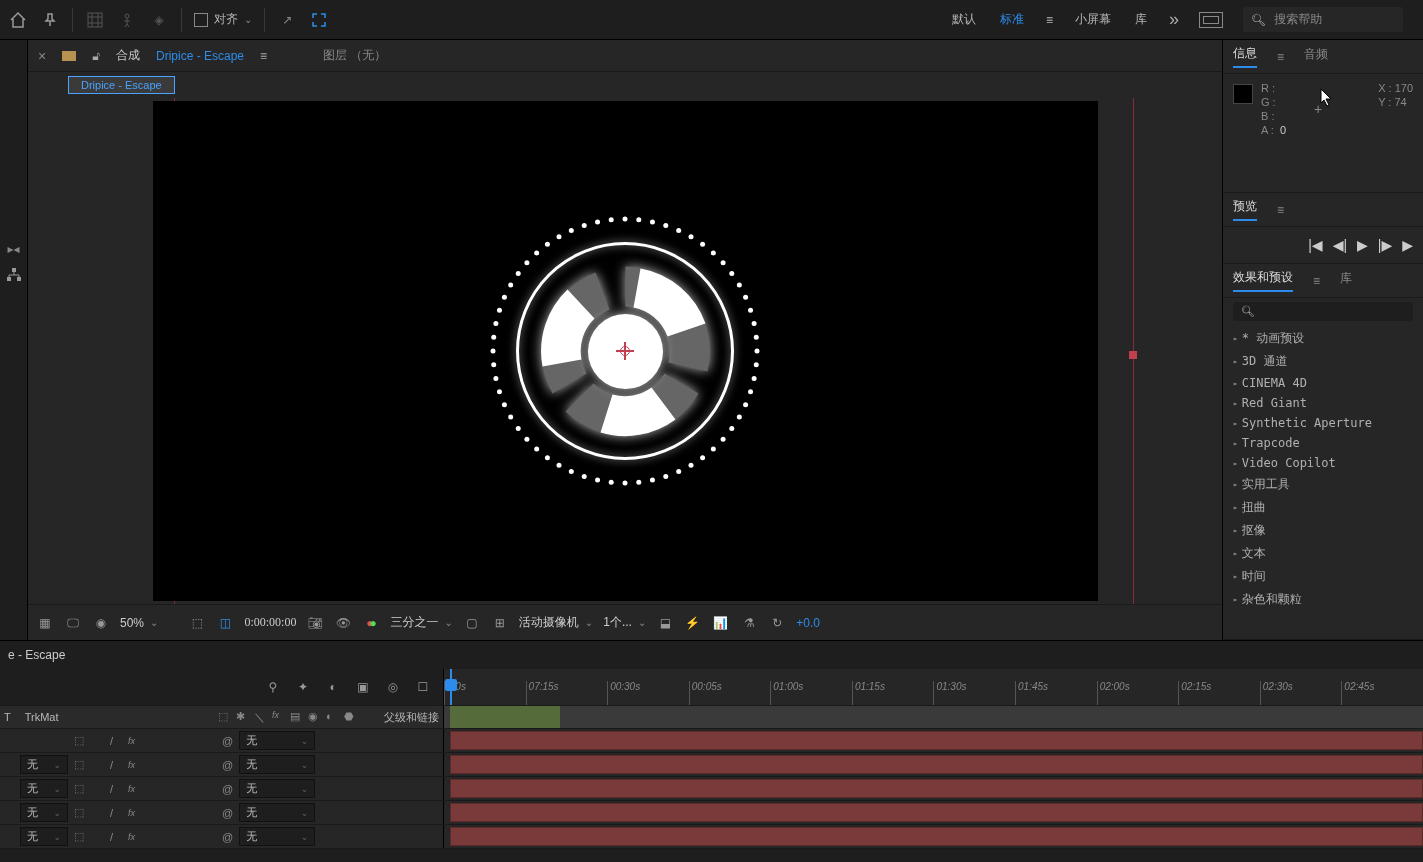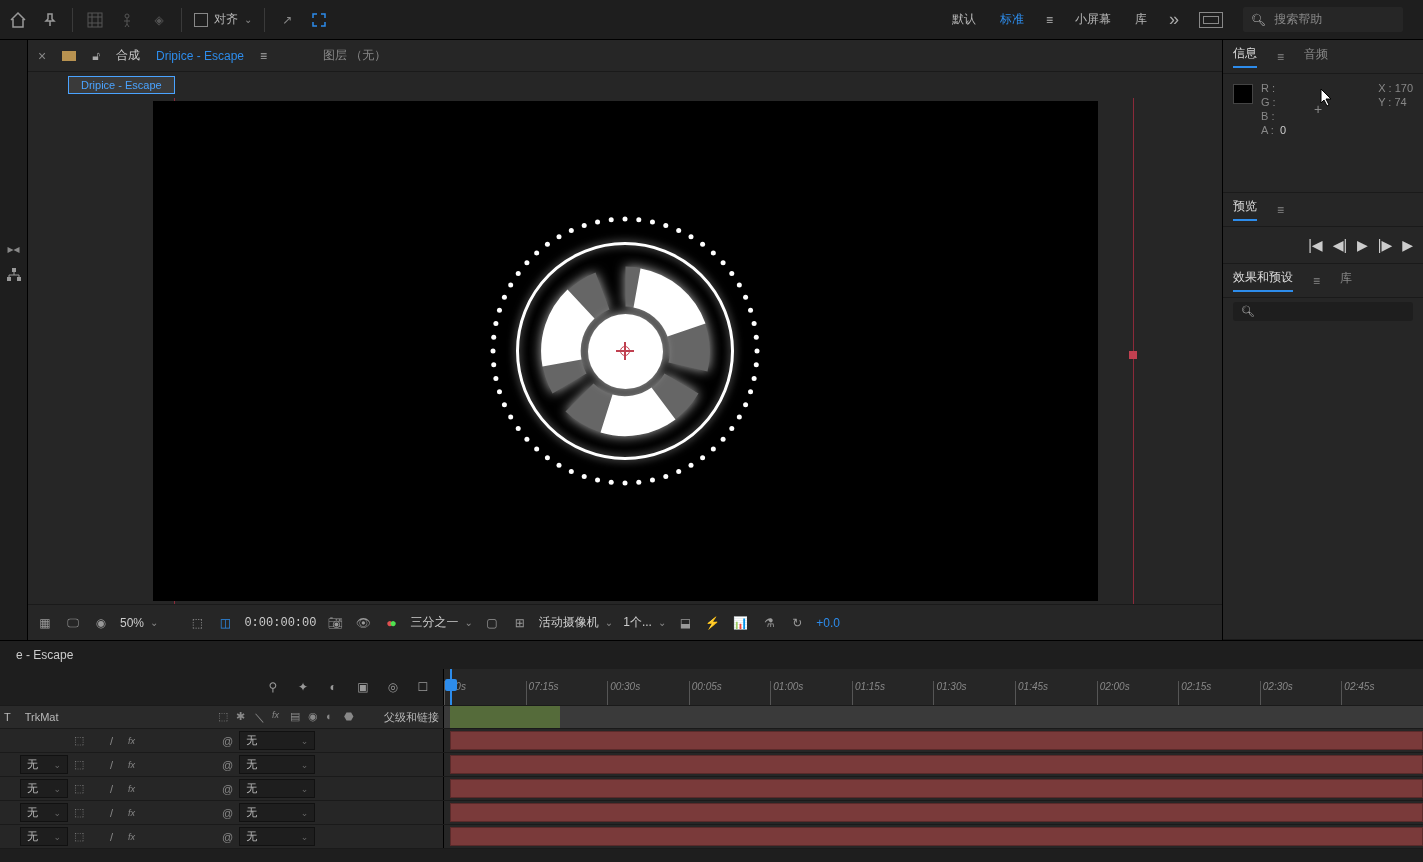--- a/index.html
+++ b/index.html
@@ -55,21 +55,21 @@
 .center-target::before { left: 6px; top: -2px; width: 2px; height: 18px; }
 .center-target::after { top: 6px; left: -2px; height: 2px; width: 18px; }
 .ct-circle { position: absolute; width: 10px; height: 10px; border: 1px solid #c04050; border-radius: 50%; left: 2px; top: 2px; }
 
 
 .viewer-footer { height: 36px; background: #262626; border-top: 1px solid #1a1a1a; display: flex; align-items: center; padding: 0 8px; gap: 10px; }
 .viewer-footer .vf-icon { width: 18px; height: 18px; color: #999; display: flex; align-items: center; justify-content: center; }
 .viewer-footer .vf-icon.active { color: #2d8ceb; }
 .vf-dropdown { display: flex; align-items: center; gap: 4px; color: #ccc; }
 .vf-dropdown::after { content: '⌄'; font-size: 10px; color: #888; margin-left: 2px; }
-.vf-time { font-family: Liberation Mono, monospace; color: #2d8ceb; }
+.vf-time { font-family: Liberation Serif, serif; color: #2d8ceb; }
 .vf-plus { color: #2d8ceb; }
 
 
 .right-panels { width: 200px; background: #262626; display: flex; flex-direction: column; overflow: hidden; }
 .panel { border-bottom: 1px solid #1a1a1a; }
 .panel-header { height: 34px; display: flex; align-items: center; padding: 0 10px; gap: 20px; border-bottom: 1px solid #1a1a1a; }
 .panel-header .ph-tab { cursor: pointer; padding-bottom: 4px; color: #888; }
 .panel-header .ph-tab.active { color: #ddd; border-bottom: 2px solid #2d8ceb; }
 .panel-header .ph-menu { color: #888; }
 
@@ -83,21 +83,21 @@
 .preview-body { padding: 10px; display: flex; justify-content: flex-end; gap: 10px; }
 .preview-body .pv-btn { cursor: pointer; color: #ccc; font-size: 14px; }
 
 .effects-search { margin: 4px 10px; background: #1e1e1e; border-radius: 3px; padding: 3px 8px; display: flex; align-items: center; gap: 6px; }
 .effects-list { padding: 2px 0; }
 .effects-list .ef-item { padding: 3px 10px; display: flex; align-items: center; gap: 4px; cursor: pointer; font-family: "SimSun", monospace; font-size: 12px; color: #b0b0b0; }
 .effects-list .ef-item::before { content: '►'; font-size: 8px; color: #888; transform: scaleX(0.7); }
 
 
 .timeline-section { height: 222px; background: #1e1e1e; border-top: 1px solid #000; display: flex; flex-direction: column; }
-.tl-tab-row { height: 28px; display: flex; align-items: center; padding: 0 16px; }
+.tl-tab-row { height: 28px; display: flex; align-items: center; padding: 0 8px; }
 .tl-tab-row .tl-tab { color: #ccc; font-size: 12px; }
 
 .tl-header { height: 36px; display: flex; align-items: center; }
 .tl-header-left { width: 444px; display: flex; align-items: center; justify-content: flex-end; gap: 10px; padding: 0 10px; border-right: 1px solid #000; height: 100%; }
 .tl-header-left .tlh-icon { width: 20px; height: 20px; color: #999; cursor: pointer; display: flex; align-items: center; justify-content: center; }
 .tl-ruler { flex: 1; position: relative; height: 100%; background: #262626; }
 .tl-ruler-ticks { position: absolute; left: 0; right: 0; bottom: 0; height: 24px; display: flex; }
 .tl-tick { flex: 1; border-left: 1px solid #555; position: relative; font-size: 10px; color: #888; padding-left: 2px; font-style: italic; }
 .tl-playhead { position: absolute; left: 6px; top: 0; bottom: 0; width: 2px; background: #2d8ceb; }
 .tl-playhead::before { content: ''; position: absolute; top: 10px; left: -5px; width: 12px; height: 12px; background: #2d8ceb; border-radius: 2px; }
@@ -368,20 +368,35 @@
 
     <div class="panel" style="flex:1;overflow:hidden">
       <div class="panel-header">
         <span class="ph-tab active">效果和预设</span>
         <span class="ph-menu">≡</span>
         <span class="ph-tab">库</span>
       </div>
       <div class="effects-search">
         <span style="font-size:11px">🔍︎</span>
       </div>
+      <div class="effects-list" id="effects-list">
+          <div class="ef-item">* 动画预设</div>
+          <div class="ef-item">3D 通道</div>
+          <div class="ef-item">CINEMA 4D</div>
+          <div class="ef-item">Red Giant</div>
+          <div class="ef-item">Synthetic Aperture</div>
+          <div class="ef-item">Trapcode</div>
+          <div class="ef-item">Video Copilot</div>
+          <div class="ef-item">实用工具</div>
+          <div class="ef-item">扭曲</div>
+          <div class="ef-item">抠像</div>
+          <div class="ef-item">文本</div>
+          <div class="ef-item">时间</div>
+          <div class="ef-item">杂色和颗粒</div>
+        </div>
     </div>
   </div>
 </div>
 
 <div class="timeline-section">
   <div class="tl-tab-row">
     <span class="tl-tab">e - Escape</span>
   </div>
   <div class="tl-header">
     <div class="tl-header-left">

